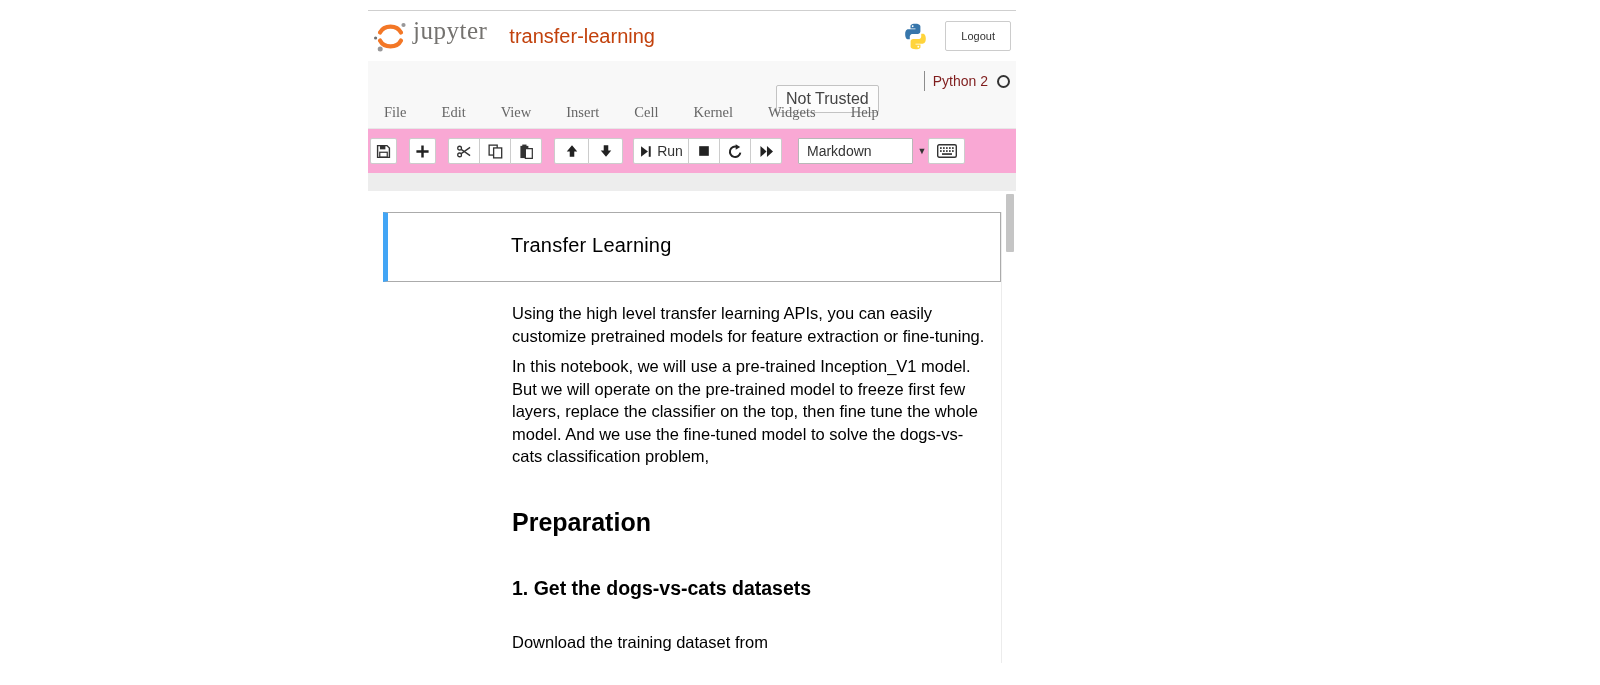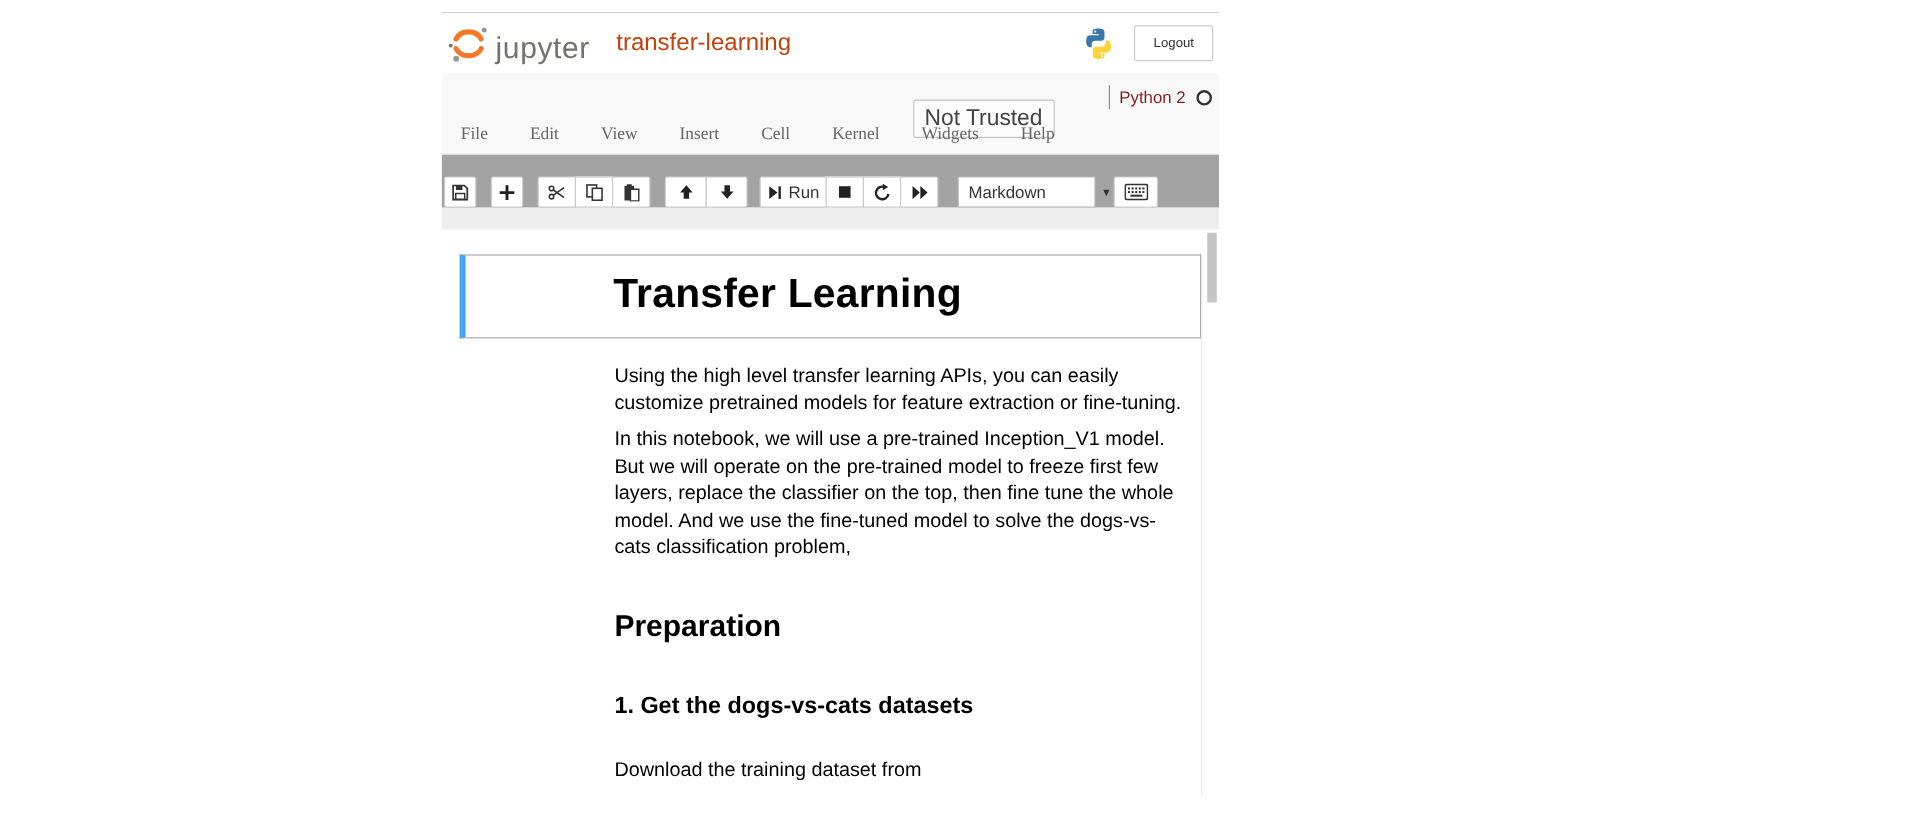--- a/index.html
+++ b/index.html
@@ -3,43 +3,43 @@
 <meta charset="utf-8">
 <style>
   * { margin:0; padding:0; box-sizing:border-box; }
   html,body { width:1600px; height:685px; background:#ffffff;
               font-family:"Liberation Sans", sans-serif; }
   .window { position:absolute; left:368px; top:10px; width:648px; height:653px;
             background:#fff; border-top:1px solid #cfcfcf; overflow:hidden; }
 
   
   .header { height:50px; display:flex; align-items:center; padding:0 5px 0 4px; background:#fff; }
-  .logo { display:flex; align-items:flex-end; cursor:pointer; }
+  .logo { display:flex; align-items:flex-start; cursor:pointer;font-family:Liberation Serif, serif; }
   .logo-word { font-size:25px; color:#74726f; margin-left:5px; letter-spacing:0.5px; }
   .nb-title { margin-left:22px; font-size:20px; color:#c2410c; }
   .spacer { flex:1; }
   .kernel-logo { margin-right:15px; }
   .logout-btn { font-size:11px; color:#333; background:#fff; border:1px solid #cccccc;
                 border-radius:2px; padding:8px 15px; cursor:pointer; }
 
   
   .menubar { height:68px; background:#f8f8f8; border-bottom:1px solid #e7e7e7; }
   .indicator-row { display:flex; justify-content:flex-end; align-items:center;
                    height:32px; padding-top:8px; }
-  .trust-badge { font-size:19px; color:#444; border:1px solid #c3c3c3; background:#fcfcfc;
+  .trust-badge { font-size:16px; color:#444; border:1px solid #c3c3c3; background:#fcfcfc;
                  border-radius:2px; padding:4px 9px; margin-right:45px;margin-top:35px; }
   .kernel-sep { width:1px; height:20px; background:#8c8c8c; }
   .kernel-name { font-size:14px; color:#7f1d1d; margin:0 9px 0 8px; }
   .kernel-indicator { width:13px; height:13px; border:2px solid #333; border-radius:50%;
                       margin-right:6px; background:transparent; }
   .menu-row { display:flex; align-items:center; padding-left:16px; margin-top:6px; height:26px; }
   .menu-item { font-size:14.5px; color:#666; margin-right:35px; cursor:pointer;font-family:Liberation Serif, serif; }
 
   
-  .toolbar { height:44px; background:#a3a3a3; padding:9px 0 0 2px; display:flex; align-items:flex-end; }
+  .toolbar { height:44px; background:#f9a8d4; padding:9px 0 0 2px; display:flex; align-items:flex-start; }
   .btn-group { display:inline-flex; margin-right:12px; }
   .tbtn { height:26px; min-width:25px; background:#fff; border:1px solid #cccccc;
           display:inline-flex; align-items:center; justify-content:center;
           color:#333; cursor:pointer; padding:0 5px; }
   .btn-group .tbtn + .tbtn { margin-left:-1px; }
   .btn-group .tbtn:first-child { border-radius:2px 0 0 2px; }
   .btn-group .tbtn:last-child { border-radius:0 2px 2px 0; }
   .btn-group .tbtn:only-child { border-radius:2px; }
   .tbtn.wbtn { min-width:32px; }
   .tbtn.arrowbtn { min-width:35px; }
@@ -53,21 +53,21 @@
   
   .nb-top-strip { height:18px; background:#ededed; }
   .content { position:relative; background:#fff; height:423px; }
   .container-edge { position:absolute; right:14px; top:0; bottom:-200px; width:1px; background:#ececec; }
   .scroll-thumb { position:absolute; right:2px; top:-18px; width:8px; height:58px;
                   background:#c5c5c5; border-radius:1px; }
 
   .cell-selected { margin:21px 15px 0 15px; height:70px; background:#fff;
                    border:1px solid #ababab; border-left:5px solid #42a5f5;
                    padding-left:123px; }
-  .cell-selected h1 { font-size:34px; line-height:36px; font-weight:bold; color:#000;
+  .cell-selected h1 { font-size:20px; line-height:36px; font-weight:normal; color:#000;
                       margin-top:14px; letter-spacing:0.2px; }
   .flow { margin-left:144px; width:476px; color:#000; }
   .flow p { font-size:16.5px; line-height:22.5px; }
   .p-intro1 { margin-top:20px; }
   .p-intro2 { margin-top:8px; }
   .h2-section { margin-top:40px; font-size:25px; font-weight:bold; }
   .h3-sub { margin-top:40px; font-size:19.5px; font-weight:bold; }
   .p-download { margin-top:31px; }
 
   svg { display:block; }

